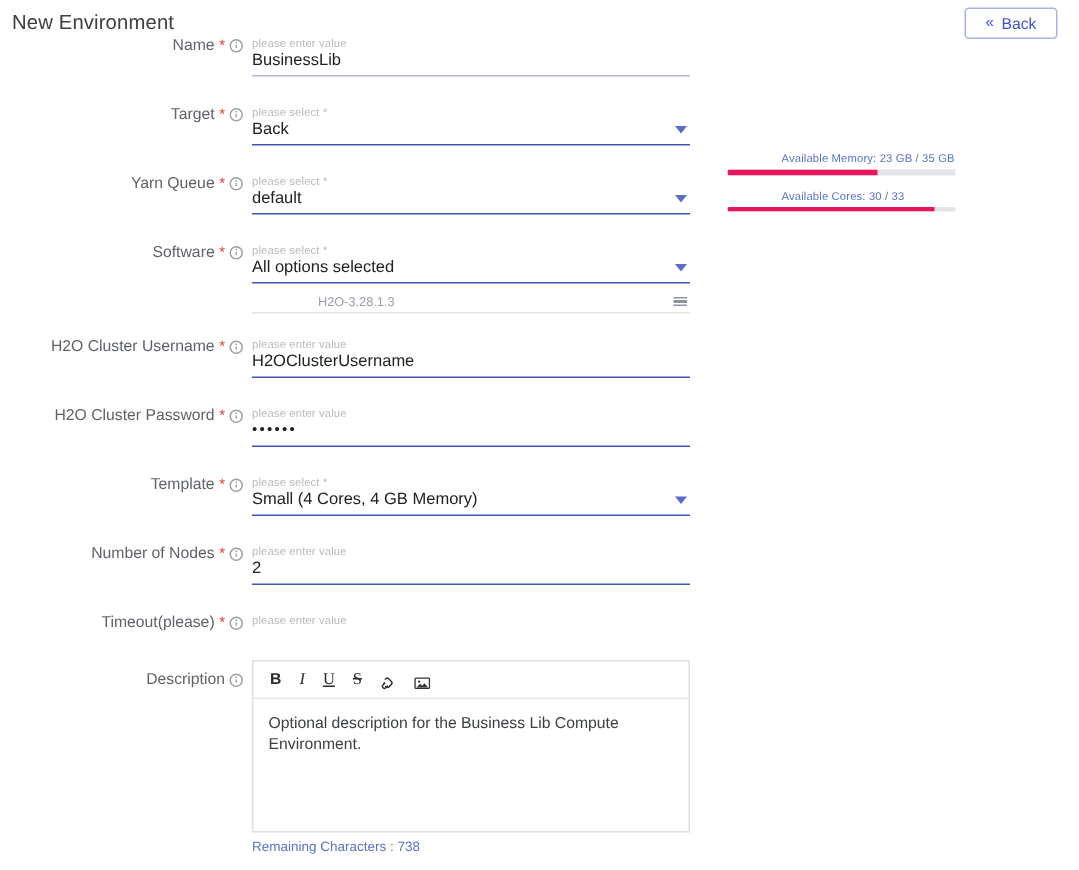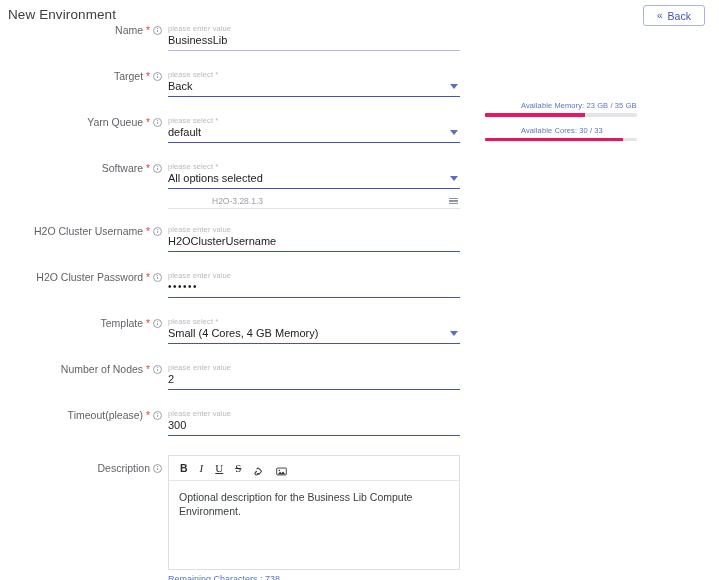--- a/index.html
+++ b/index.html
@@ -329,23 +329,20 @@
         </div>
       </div>
       <div class="row" style="margin-bottom: 19px;">
         <div class="label-cell">
           <span>Timeout(please)</span>
           <span class="req">*</span>
           <span class="info"></span>
         </div>
         <div class="field-cell">
           <div class="placeholder">please enter value</div>
-          <div class="value-line">
-            <span class="val">300</span>
-          </div>
         </div>
       </div>
       <div class="row">
         <div class="label-cell" style="padding-top:7px">
           <span>Description</span>
           <span class="info"></span>
         </div>
         <div class="field-cell editor-wrap">
           <div class="editor">
             <div class="editor-toolbar">

